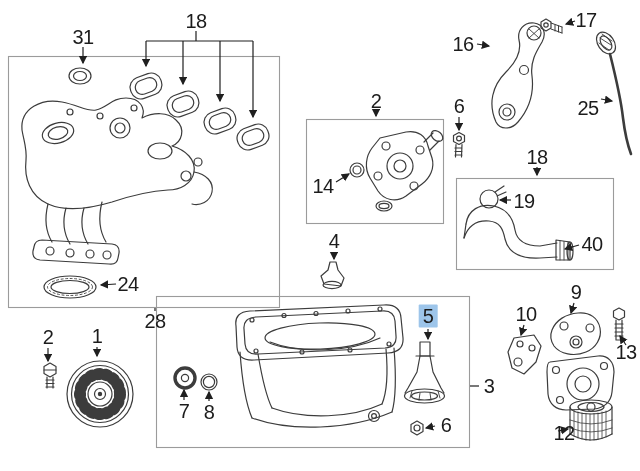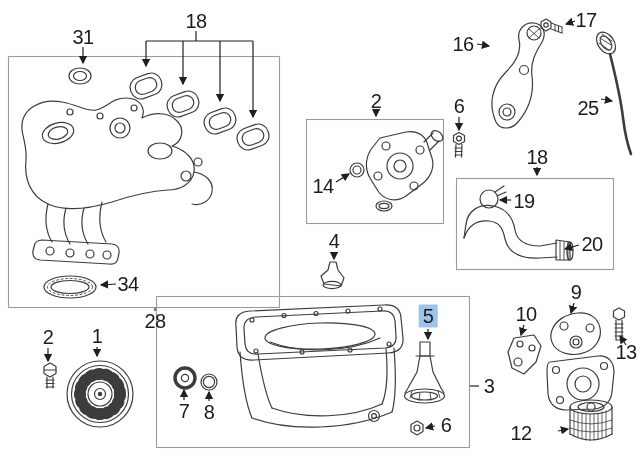--- a/index.html
+++ b/index.html
@@ -300,28 +300,28 @@
   <div class="callout" style="left:48px;top:337px">2</div>
   <div class="callout" style="left:489px;top:386px">3</div>
   <div class="callout" style="left:334px;top:241px">4</div>
   <div class="callout selected" style="left:428px;top:316px">5</div>
   <div class="callout" style="left:446px;top:425px">6</div>
   <div class="callout" style="left:184px;top:411px">7</div>
   <div class="callout" style="left:209px;top:412px">8</div>
   <div class="callout" style="left:576px;top:292px">9</div>
   <div class="callout" style="left:526px;top:314px">10</div>
   <div class="callout" style="left:626px;top:352px">13</div>
-  <div class="callout" style="left:521px;top:433px">12</div>
+  <div class="callout" style="left:564px;top:433px">12</div>
   <div class="callout" style="left:376px;top:101px">2</div>
   <div class="callout" style="left:323px;top:186px">14</div>
   <div class="callout" style="left:459px;top:106px">6</div>
   <div class="callout" style="left:463px;top:44px">16</div>
   <div class="callout" style="left:586px;top:20px">17</div>
   <div class="callout" style="left:537px;top:157px">18</div>
   <div class="callout" style="left:524px;top:201px">19</div>
-  <div class="callout" style="left:592px;top:244px">20</div>
+  <div class="callout" style="left:592px;top:244px">40</div>
   <div class="callout" style="left:155px;top:321px">28</div>
   <div class="callout" style="left:83px;top:37px">31</div>
   <div class="callout" style="left:196px;top:21px">18</div>
-  <div class="callout" style="left:128px;top:284px">34</div>
+  <div class="callout" style="left:128px;top:284px">24</div>
   <div class="callout" style="left:588px;top:108px">25</div>
 
 </div>
 
 </body></html>

